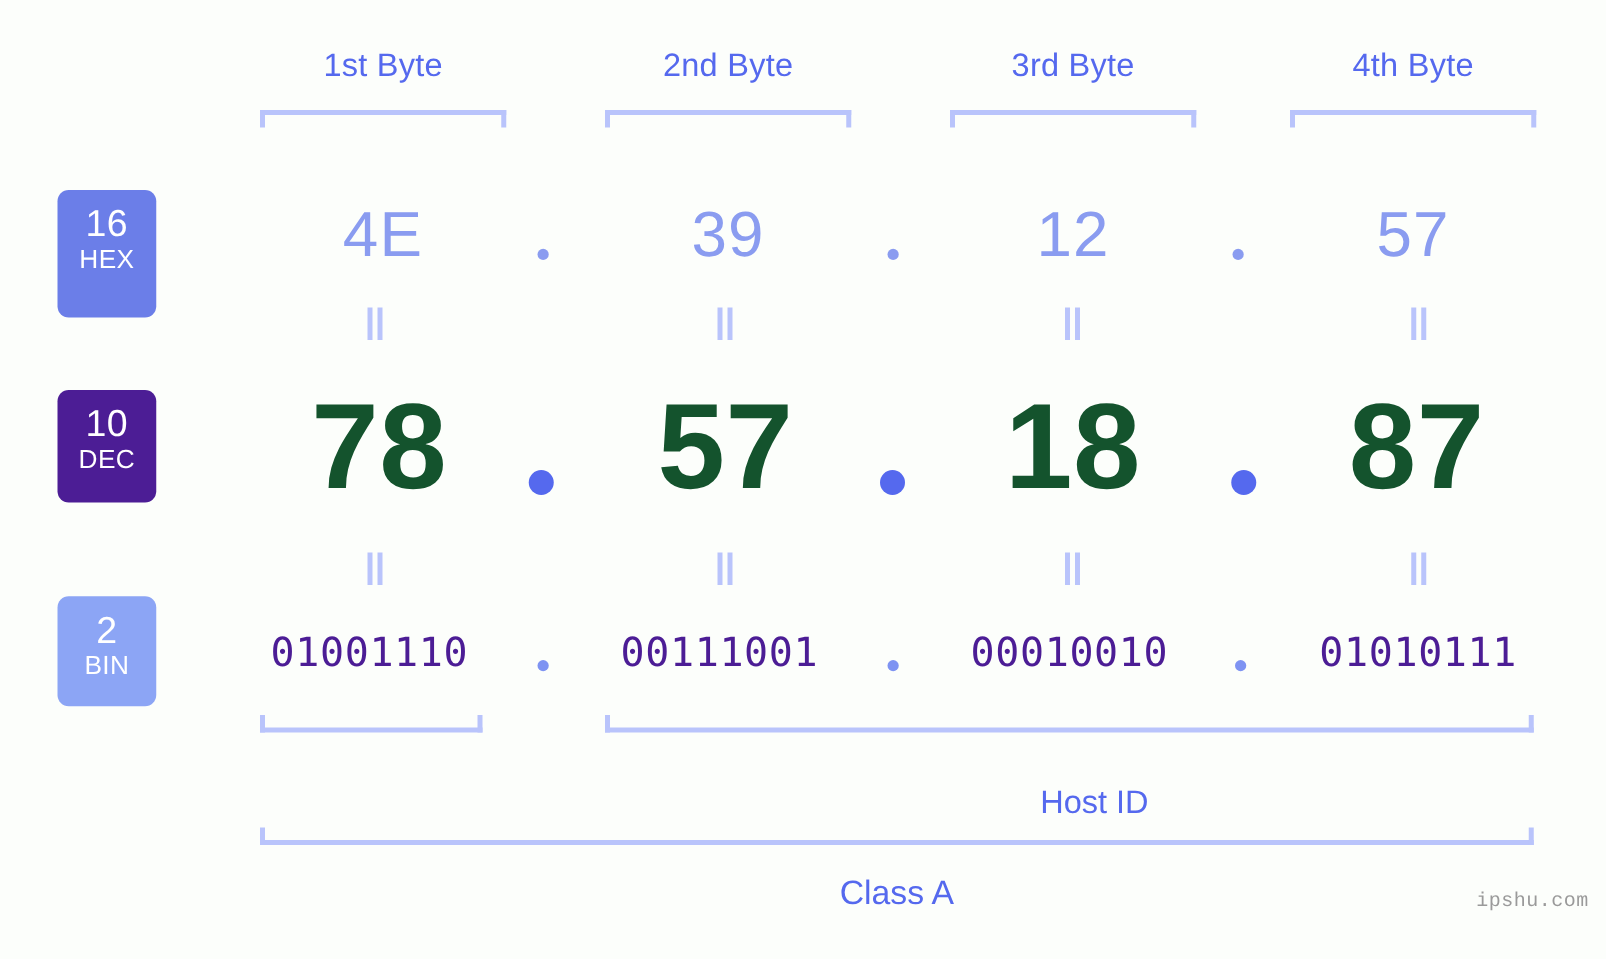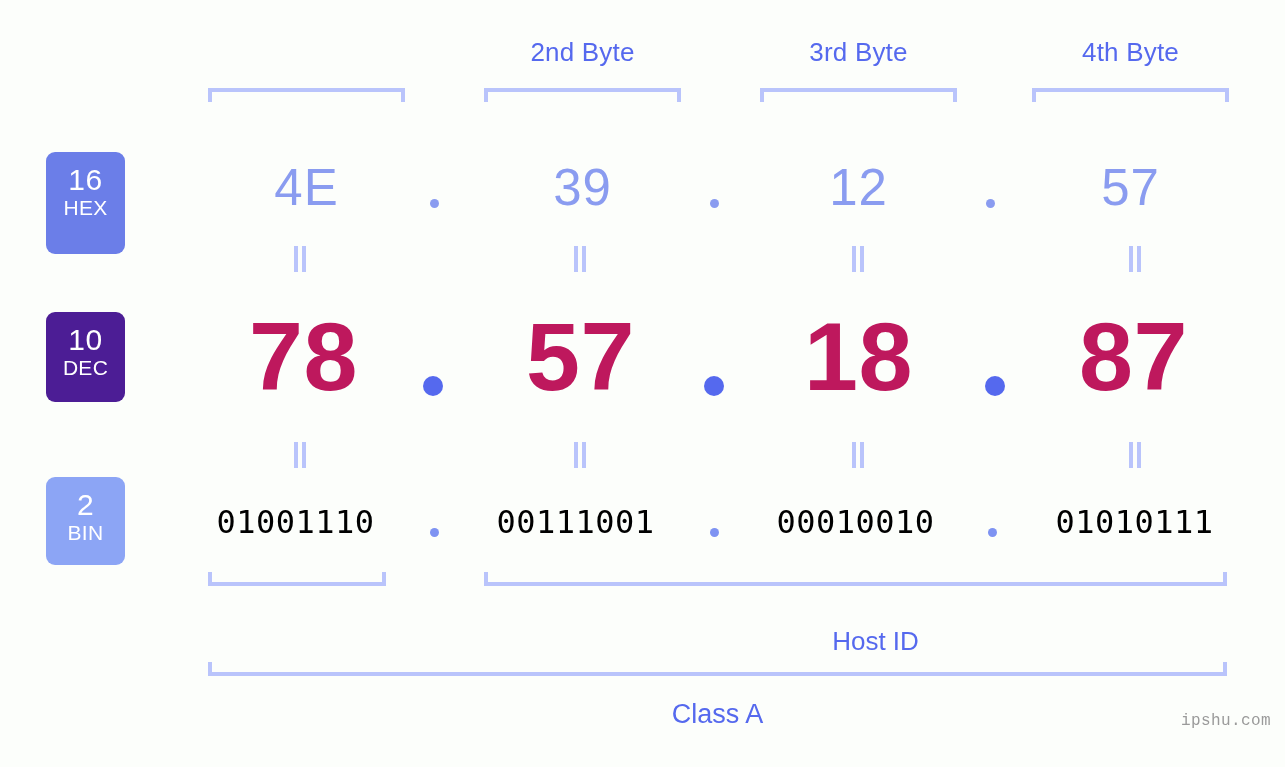--- a/index.html
+++ b/index.html
@@ -110,30 +110,30 @@
     color: #8a9cf0;
     letter-spacing: 1px;
   }
 
   .dec-row .cell {
     top: 298px;
     height: 118px;
     line-height: 118px;
     font-size: 97px;
     font-weight: 700;
-    color: #be185d;
+    color: #14532d;
     letter-spacing: 0.5px;
   }
 
   .bin-row .cell {
     top: 496px;
     height: 52px;
     line-height: 52px;
     font-size: 32px;
-    color: #000000;
+    color: #4c1d95;
     font-family: "DejaVu Sans Mono", monospace;
     letter-spacing: 0.5px;
   }
 
   
   .dot {
     position: absolute;
     border-radius: 50%;
     background: #8a9cf0;
   }
@@ -199,20 +199,21 @@
     font-size: 16px;
     color: #9a9a9a;
     letter-spacing: 0.4px;
   }
 </style>
 </head>
 <body>
 
 <div id="stage">
 
+  <div class="byte-label" style="left:208px;width:197px;">1st Byte</div>
   <div class="byte-label" style="left:484px;width:197px;">2nd Byte</div>
   <div class="byte-label" style="left:760px;width:197px;">3rd Byte</div>
   <div class="byte-label" style="left:1032px;width:197px;">4th Byte</div>
 
   <div class="bracket-down" style="left:208px;top:88px;width:197px;"></div>
   <div class="bracket-down" style="left:484px;top:88px;width:197px;"></div>
   <div class="bracket-down" style="left:760px;top:88px;width:197px;"></div>
   <div class="bracket-down" style="left:1032px;top:88px;width:197px;"></div>
 
   <div class="badge" id="badge-hex">

